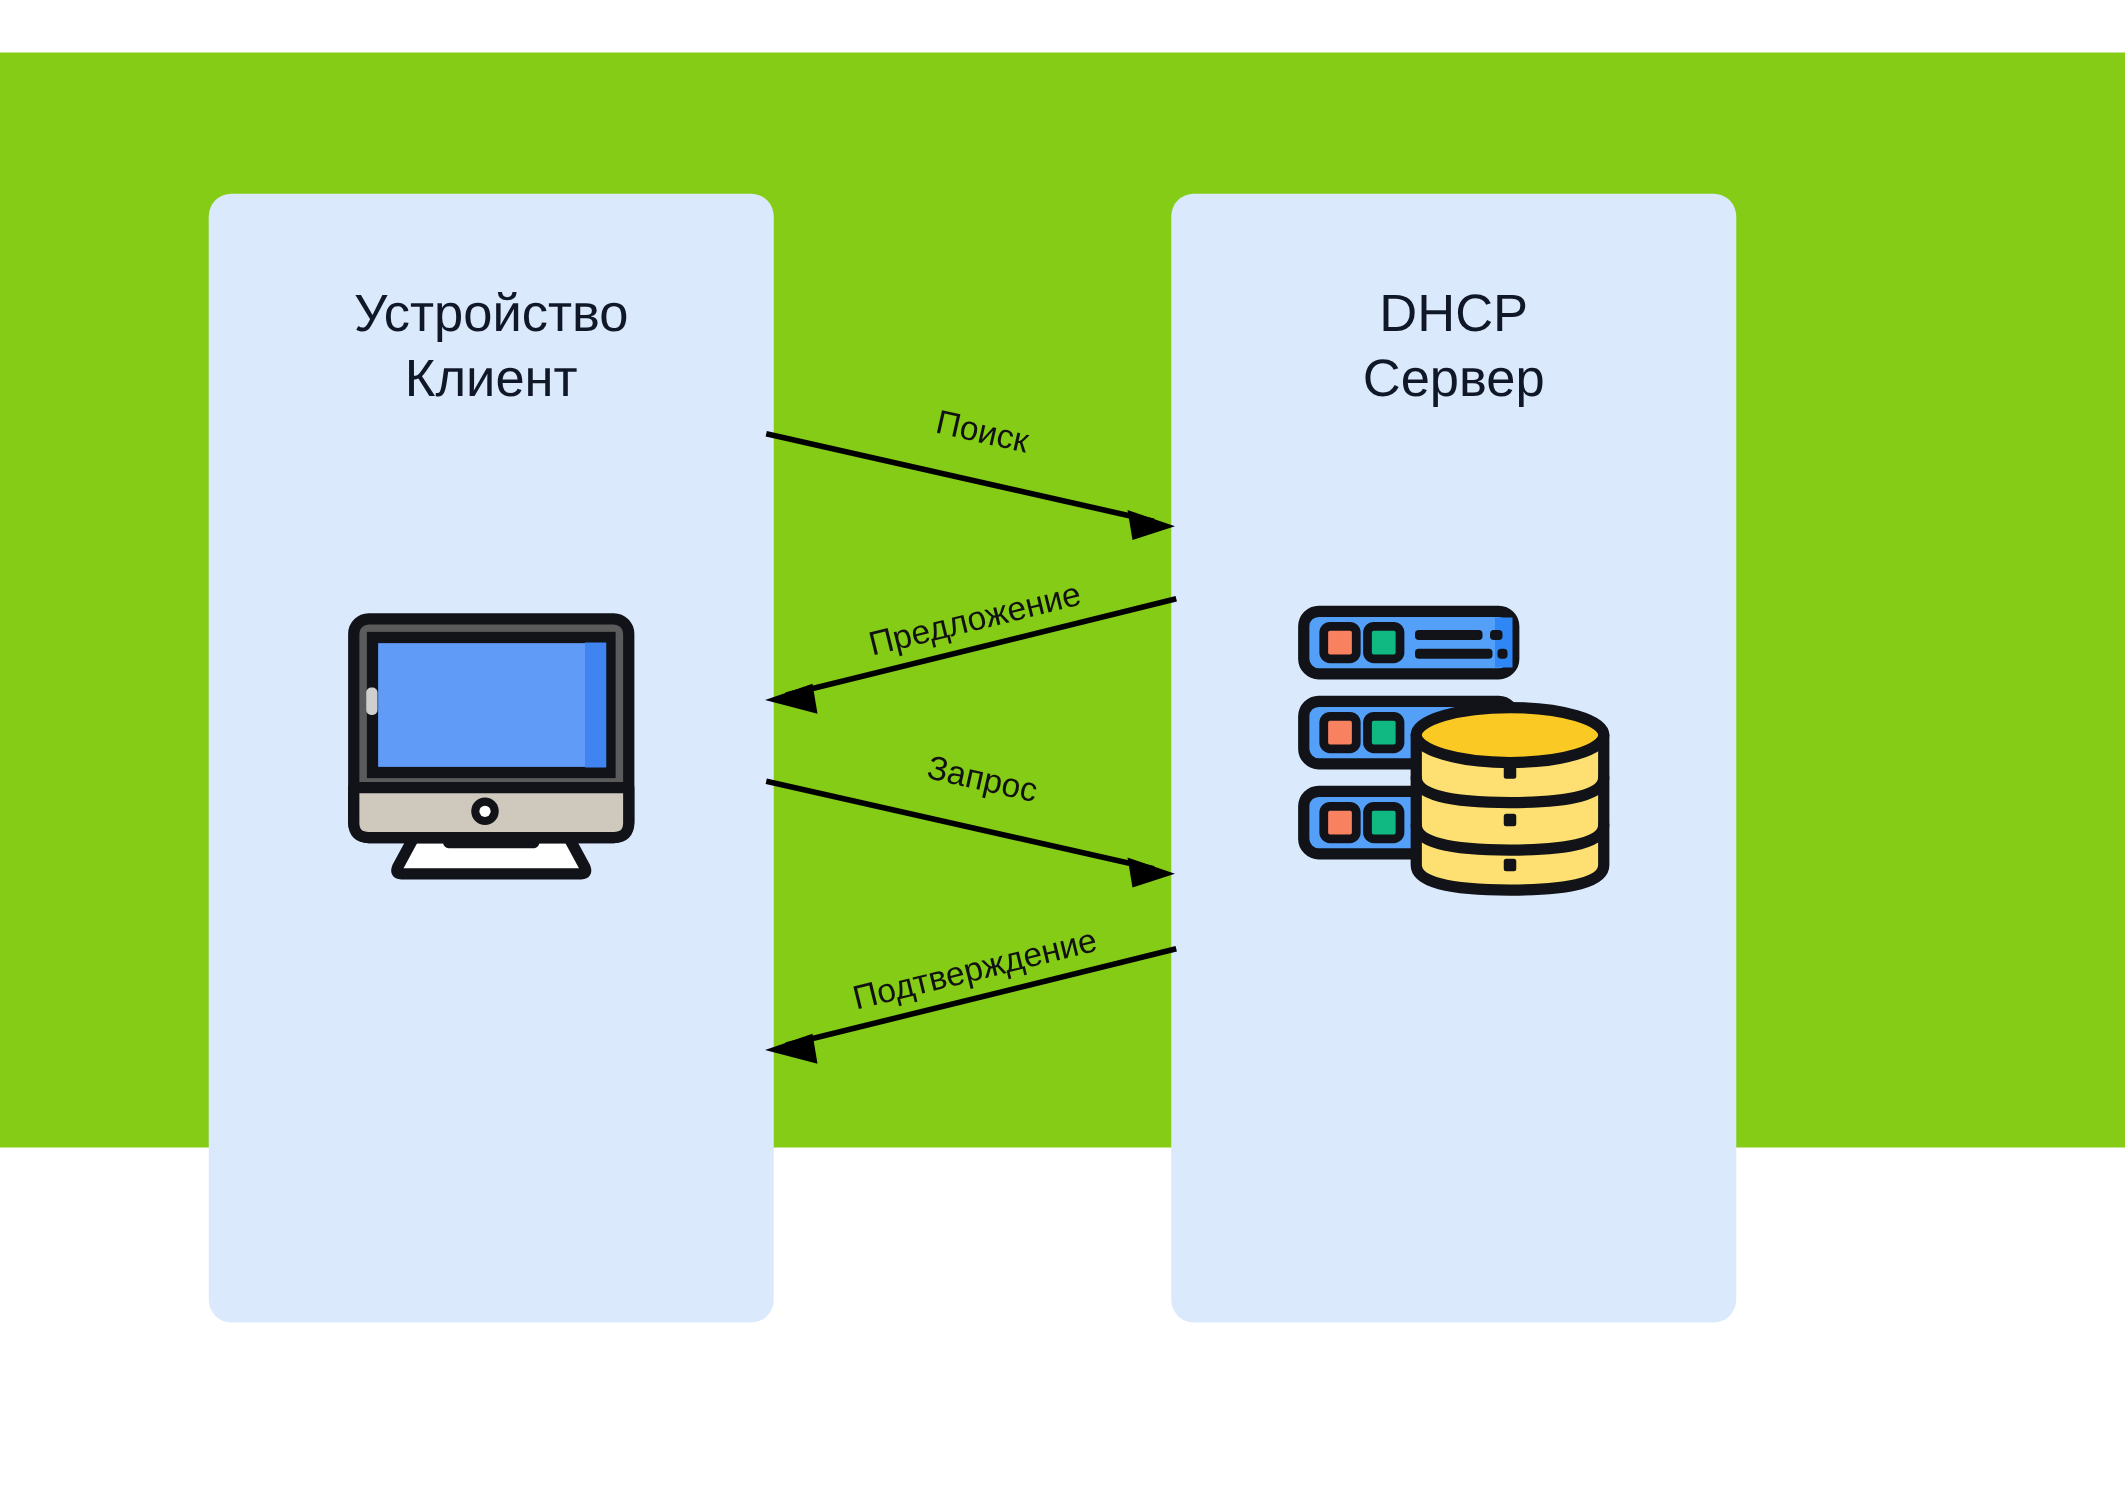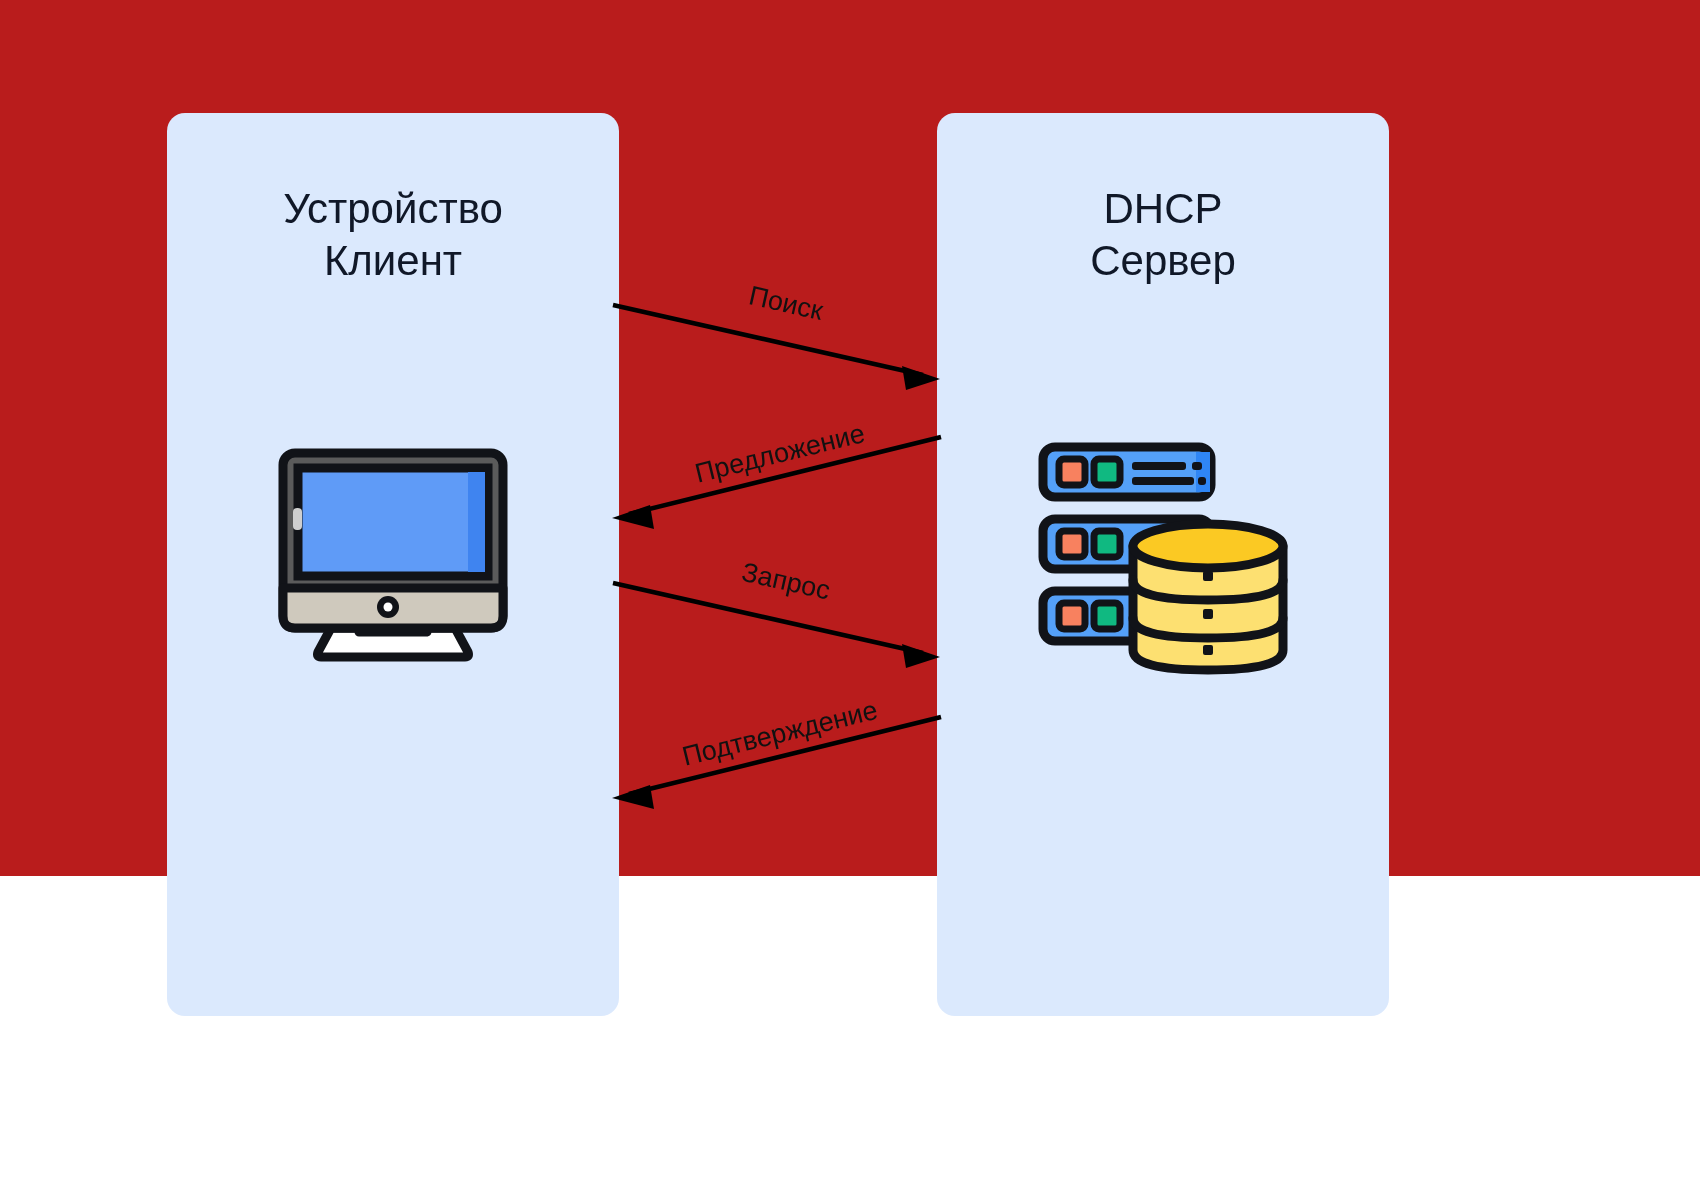--- a/index.html
+++ b/index.html
@@ -10,21 +10,22 @@
   body {
     width: 1700px;
     height: 1200px;
     font-family: "Liberation Sans", sans-serif;
     overflow: hidden;
   }
   #diagram-root {
     position: relative;
     width: 1700px;
     height: 876px;
-    background: #b91c1c;
+    background: #84cc16;
+    margin-top: 42px;
   }
   svg.canvas {
     display: block;
     width: 1700px;
     height: 1200px;
   }
   .panel-rect {
     fill: #dbe9fd;
   }
   .panel-title {

